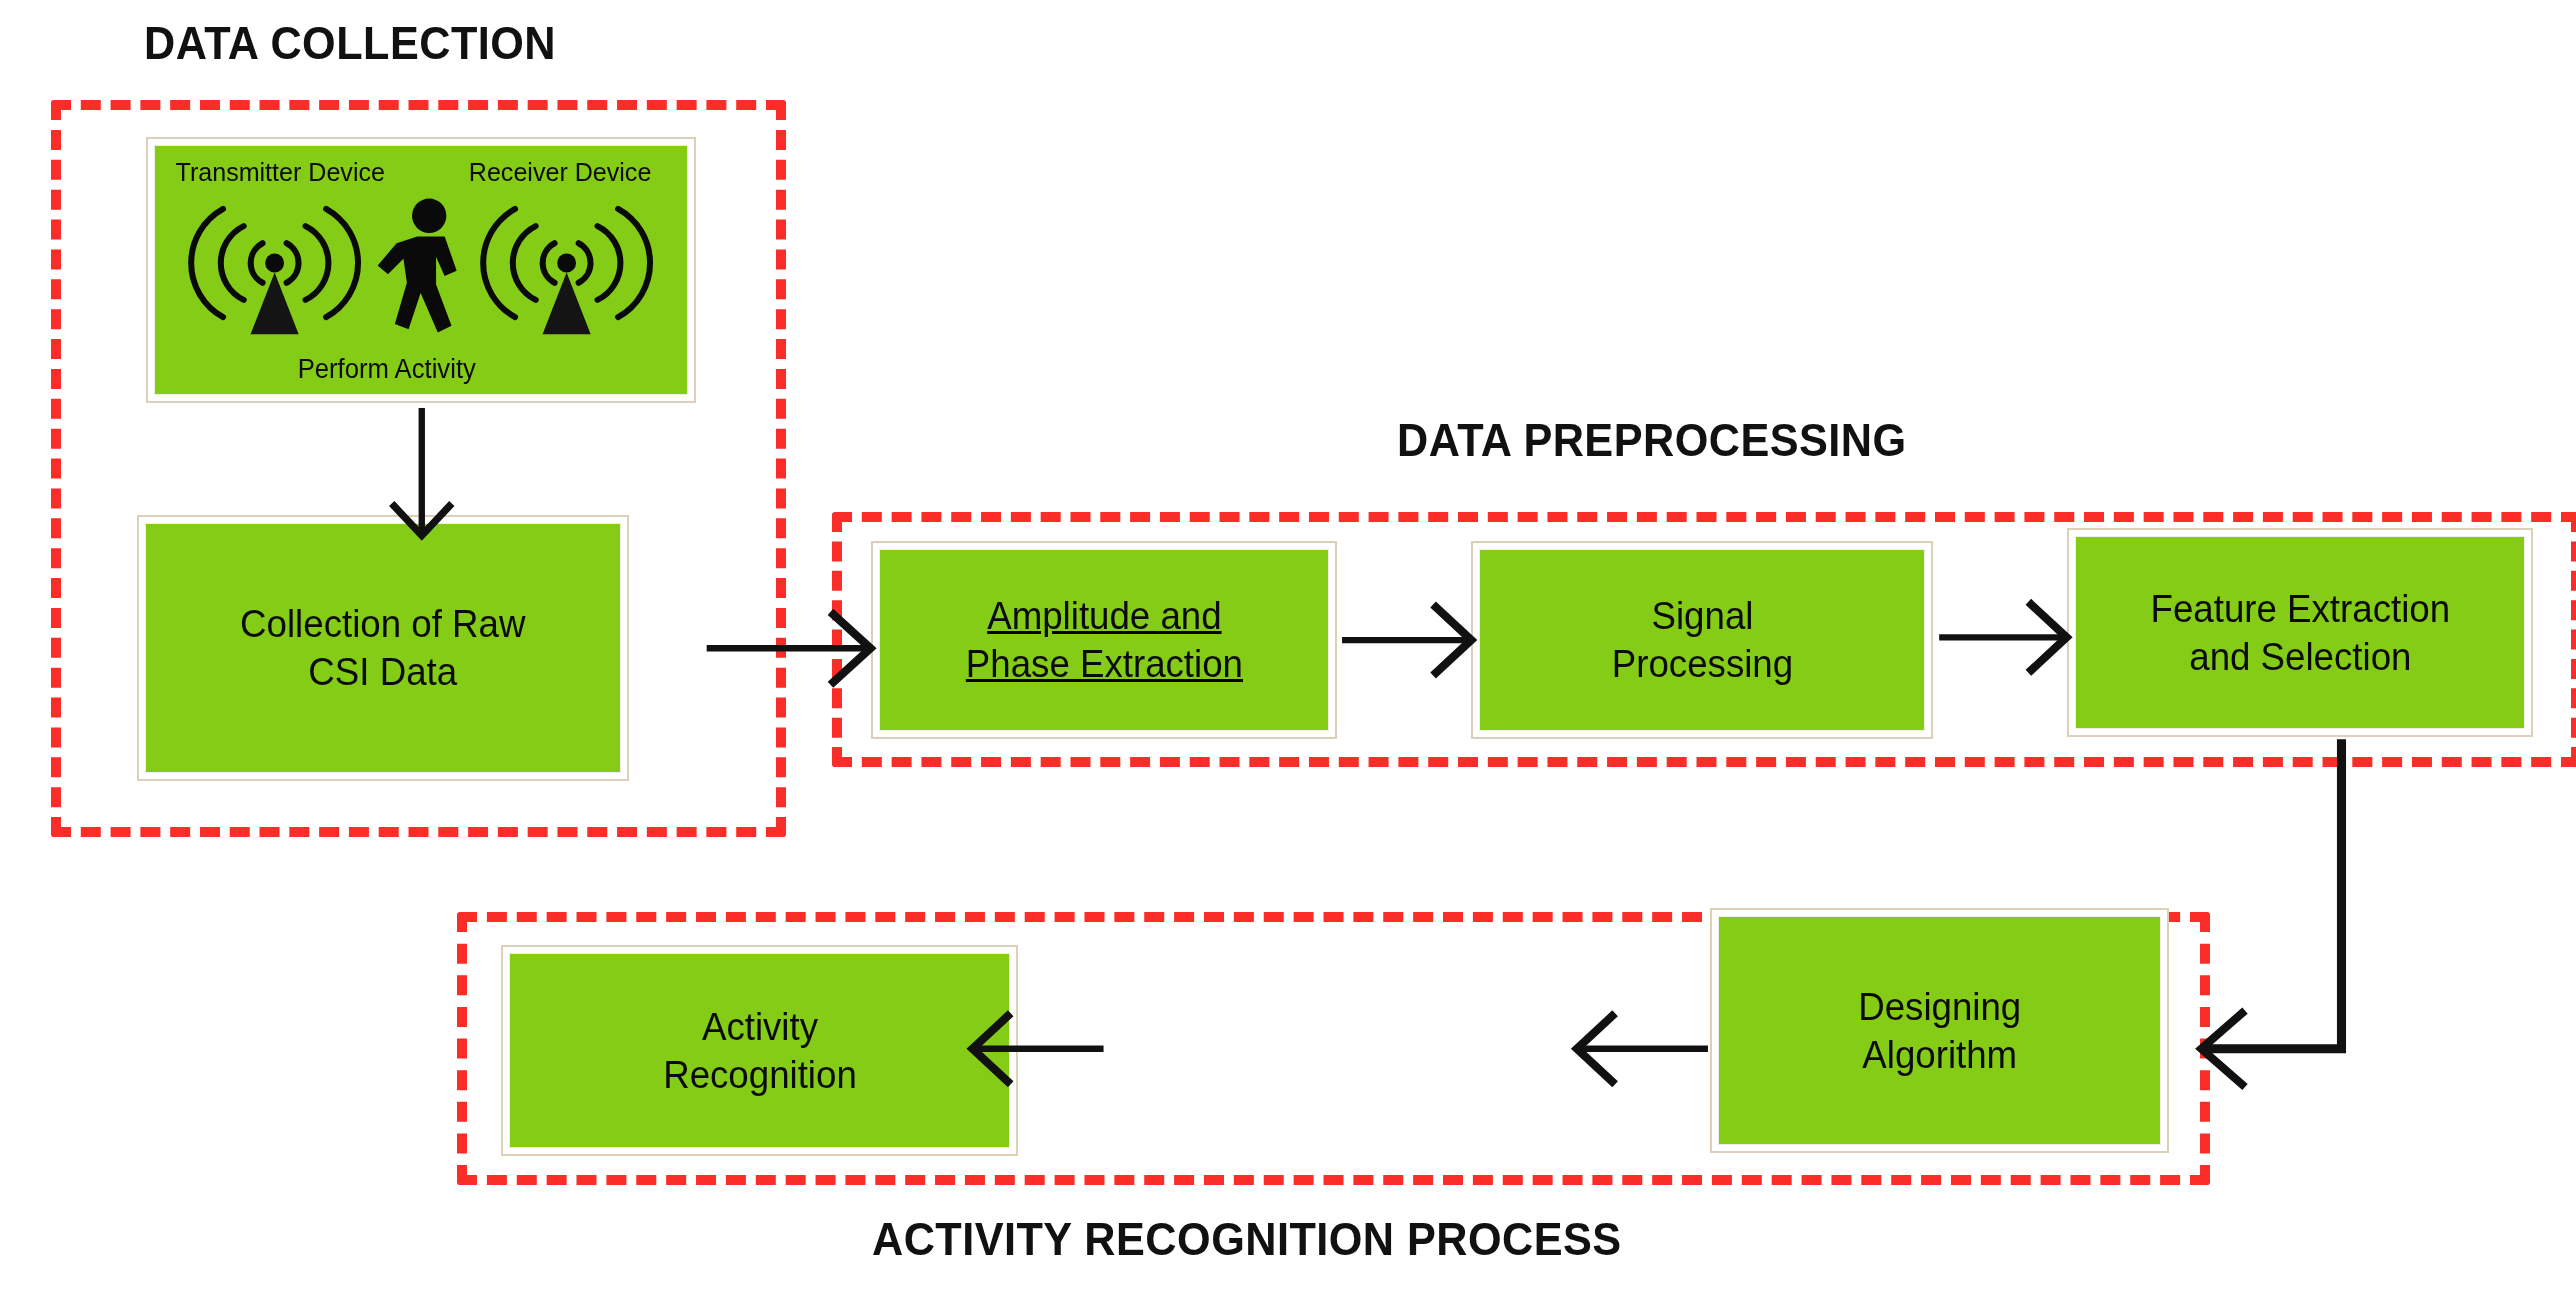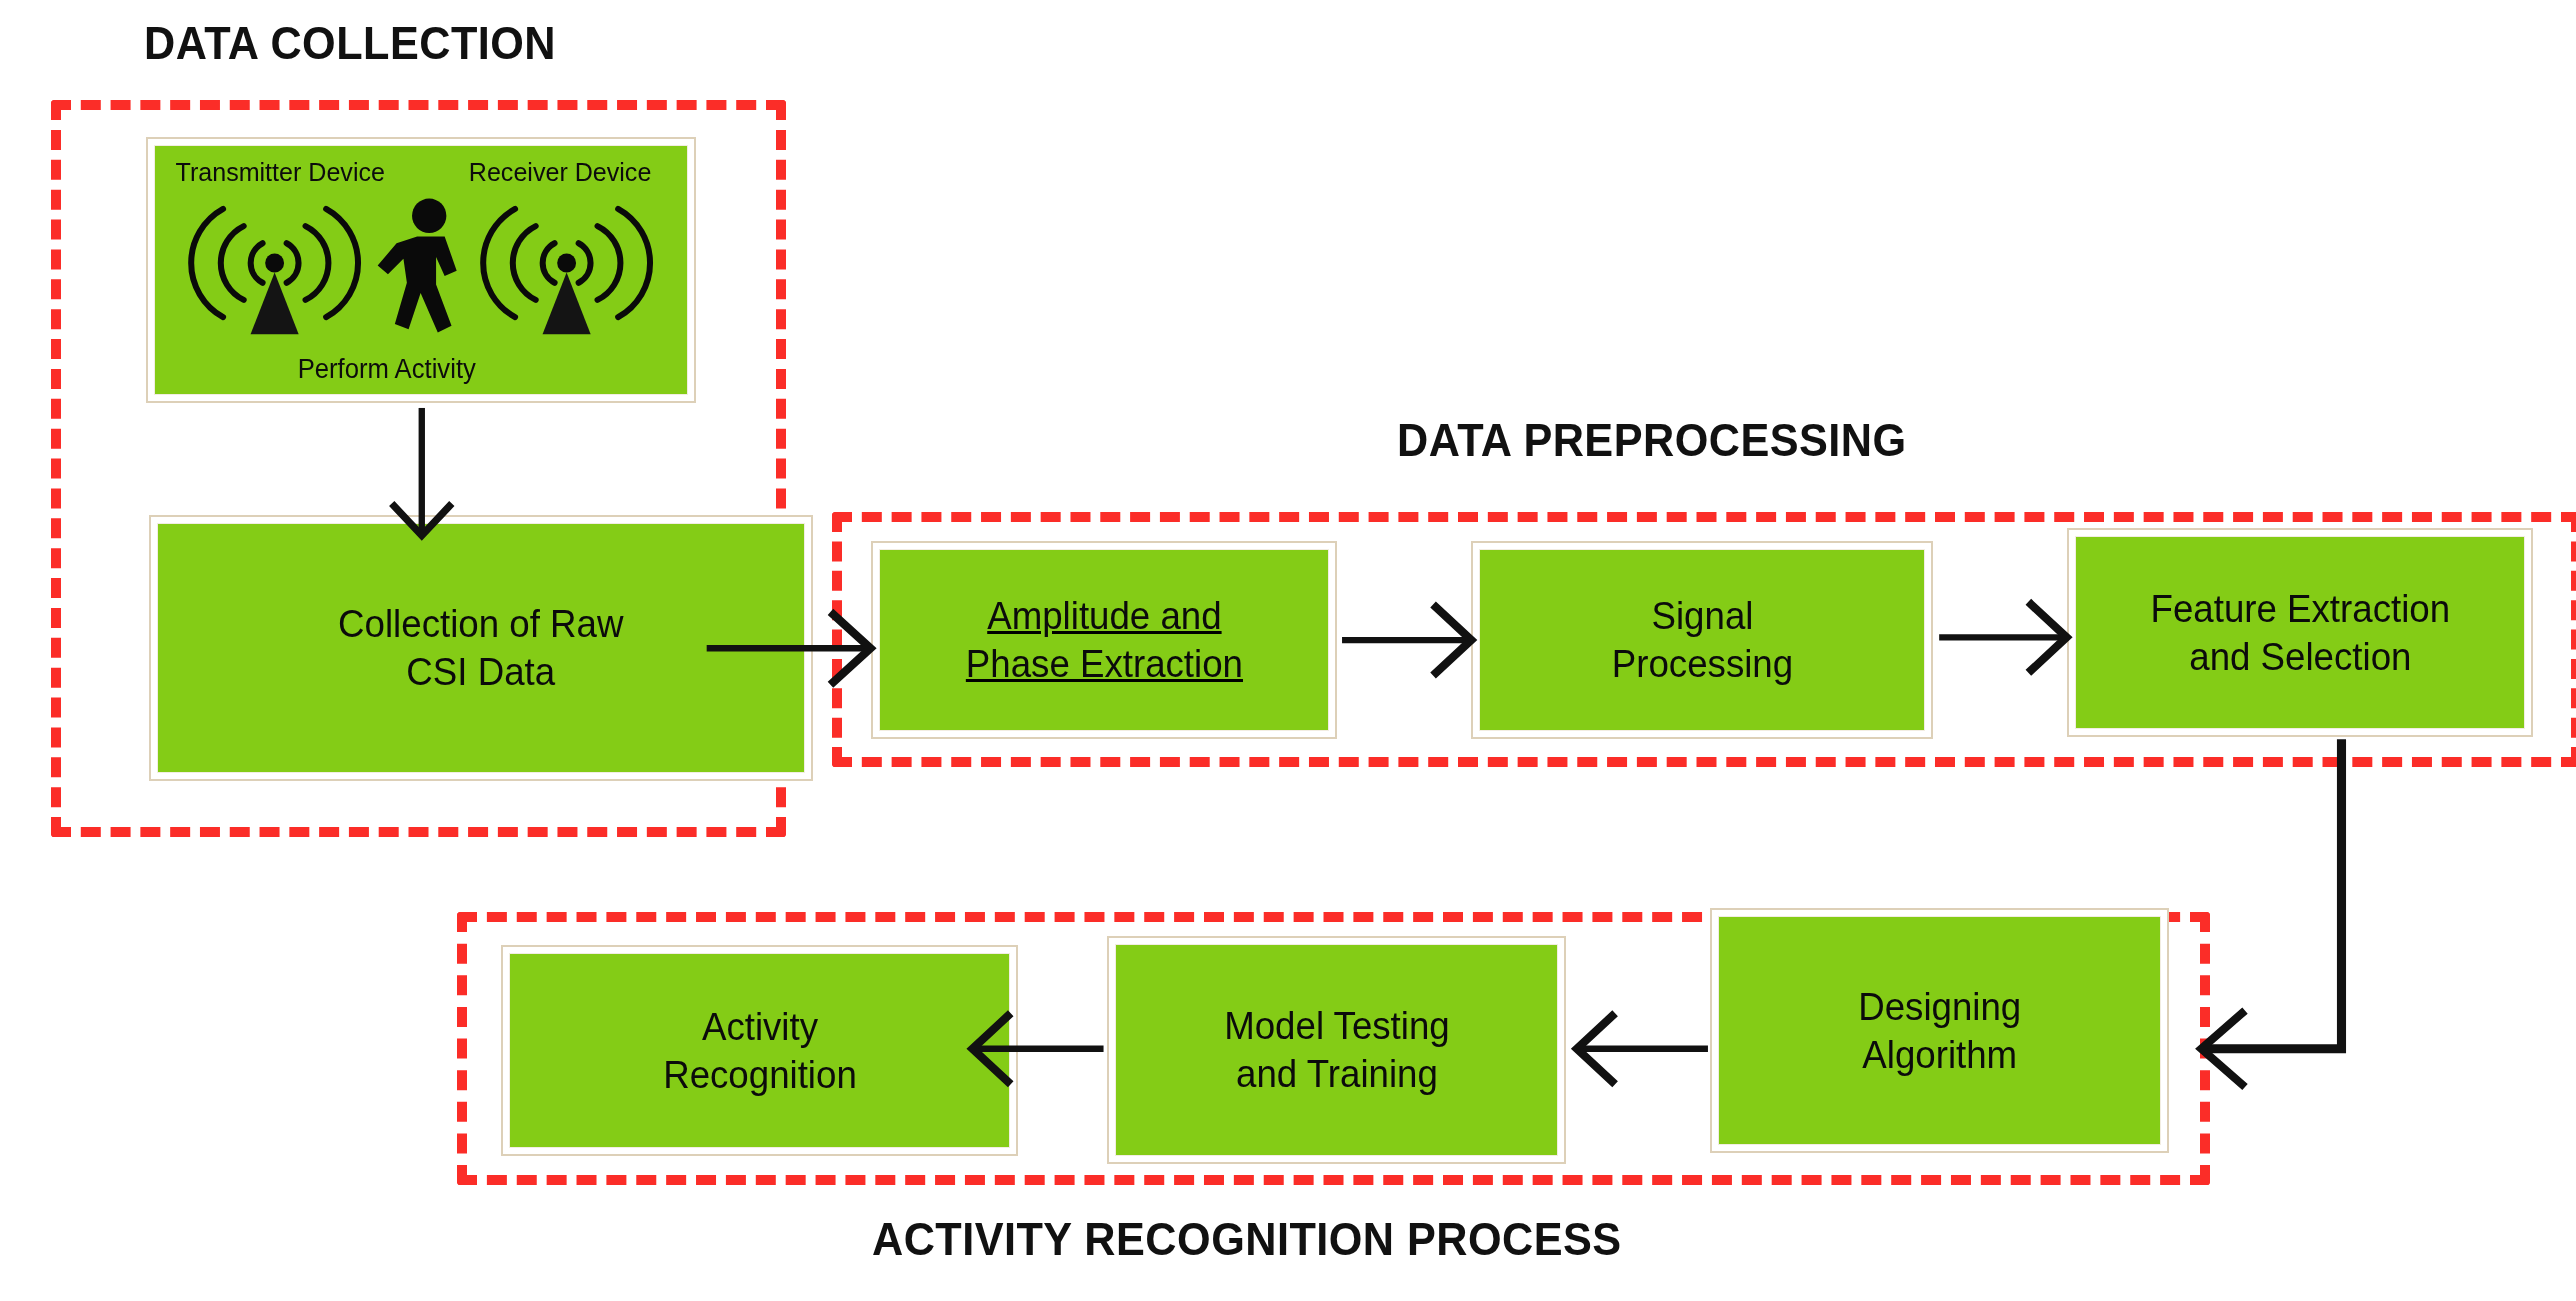--- a/index.html
+++ b/index.html
@@ -57,21 +57,21 @@
     font-size:39px;
     line-height:1.22;
     color:#0b0b0b;
     text-align:center;
     transform:scaleX(.94);
     white-space:pre-line;
   }
 
   
   #box-scene{left:122px;top:137px;width:550px;height:266px;}
-  #box-raw{left:125px;top:515px;width:664px;height:266px;}
+  #box-raw{left:113px;top:515px;width:492px;height:266px;}
 
   
   #box-amp{left:847px;top:541px;width:466px;height:198px;text-decoration:underline;}
   #box-sig{left:1447px;top:541px;width:462px;height:198px;}
   #box-feat{left:2043px;top:528px;width:466px;height:209px;}
 
   
   #box-act{left:477px;top:945px;width:517px;height:211px;}
   #box-model{left:1083px;top:936px;width:459px;height:228px;}
   #box-design{left:1686px;top:908px;width:459px;height:245px;}
@@ -180,26 +180,20 @@
     </div>
   </div>
 
   <div class="pbox" id="box-act">
     <div class="pbox-inner">
       <div class="pbox-label">Activity
 Recognition</div>
     </div>
   </div>
 
-  <div class="pbox" id="box-model">
-    <div class="pbox-inner">
-      <div class="pbox-label">Model Testing
-and Training</div>
-    </div>
-  </div>
 
   <div class="pbox" id="box-design">
     <div class="pbox-inner">
       <div class="pbox-label">Designing
 Algorithm</div>
     </div>
   </div>
 
   <svg style="position:absolute;left:0;top:0;width:2576px;height:1302px;pointer-events:none;" viewBox="0 0 2830 1430">
 

